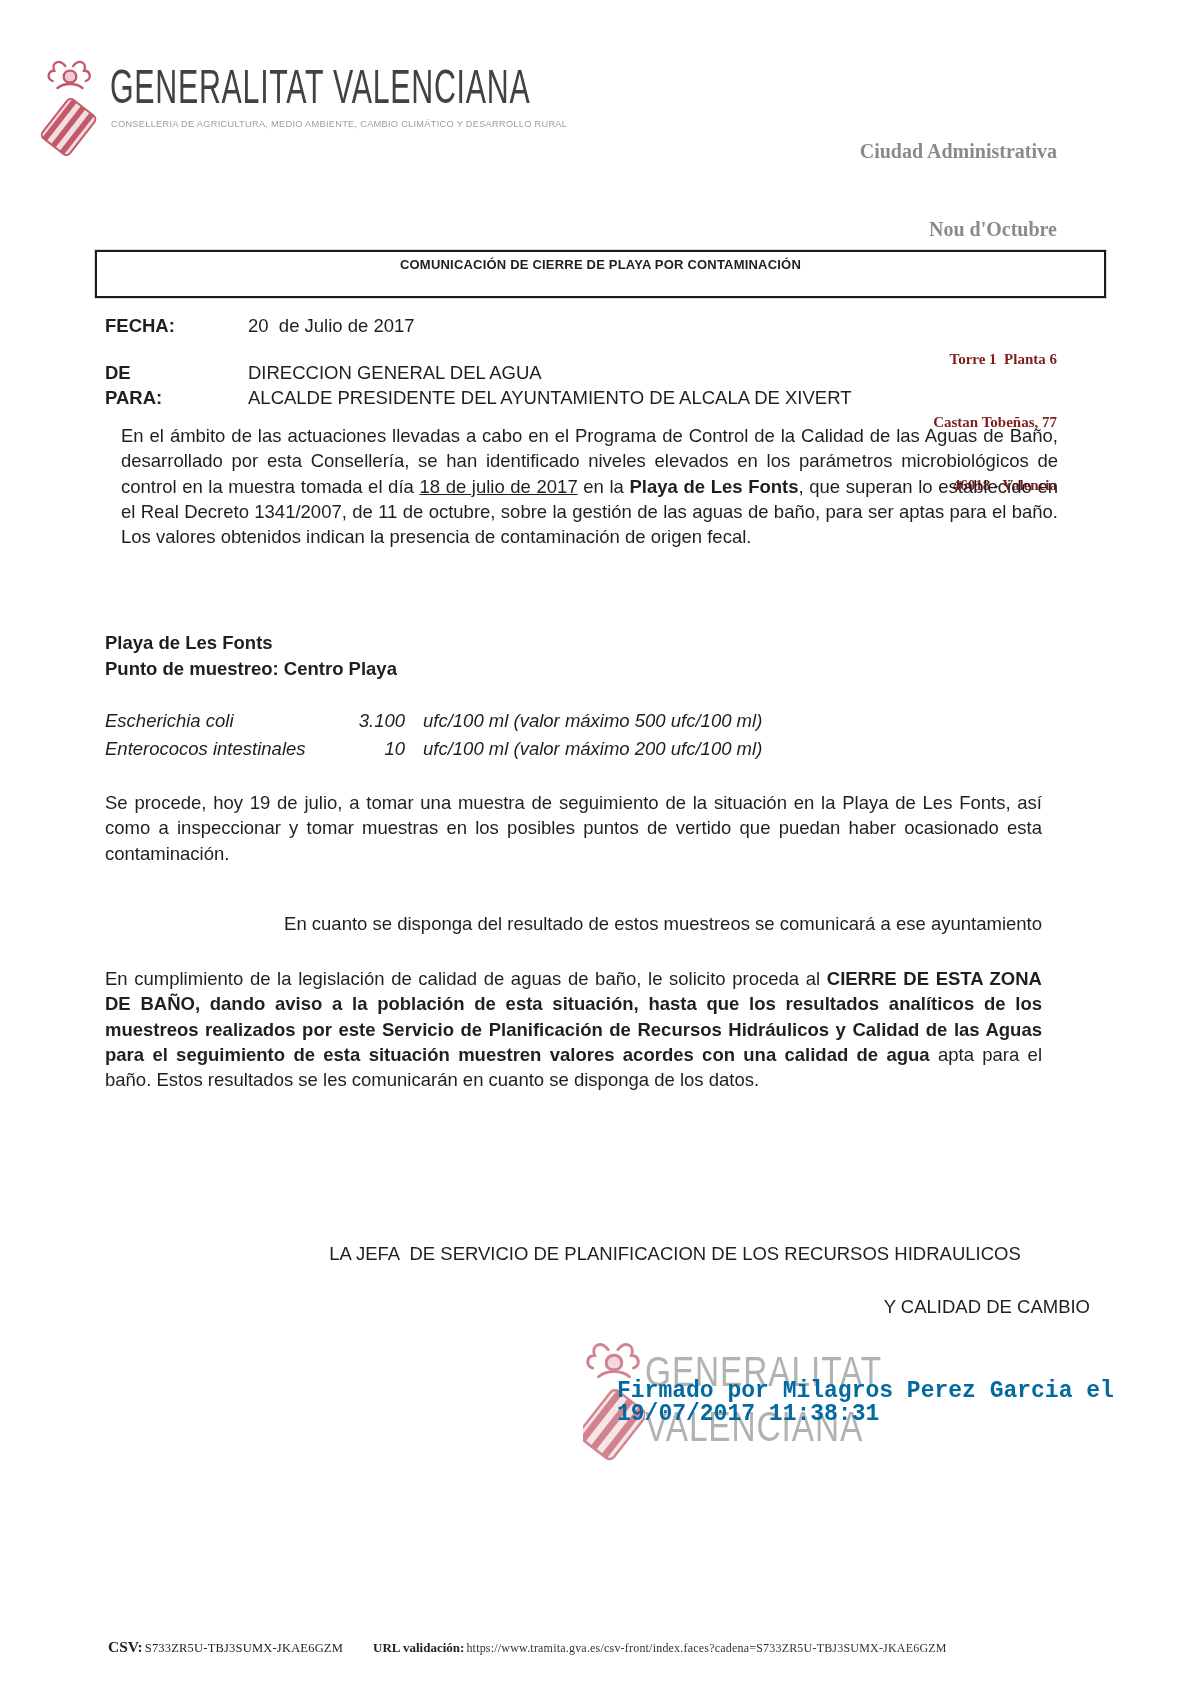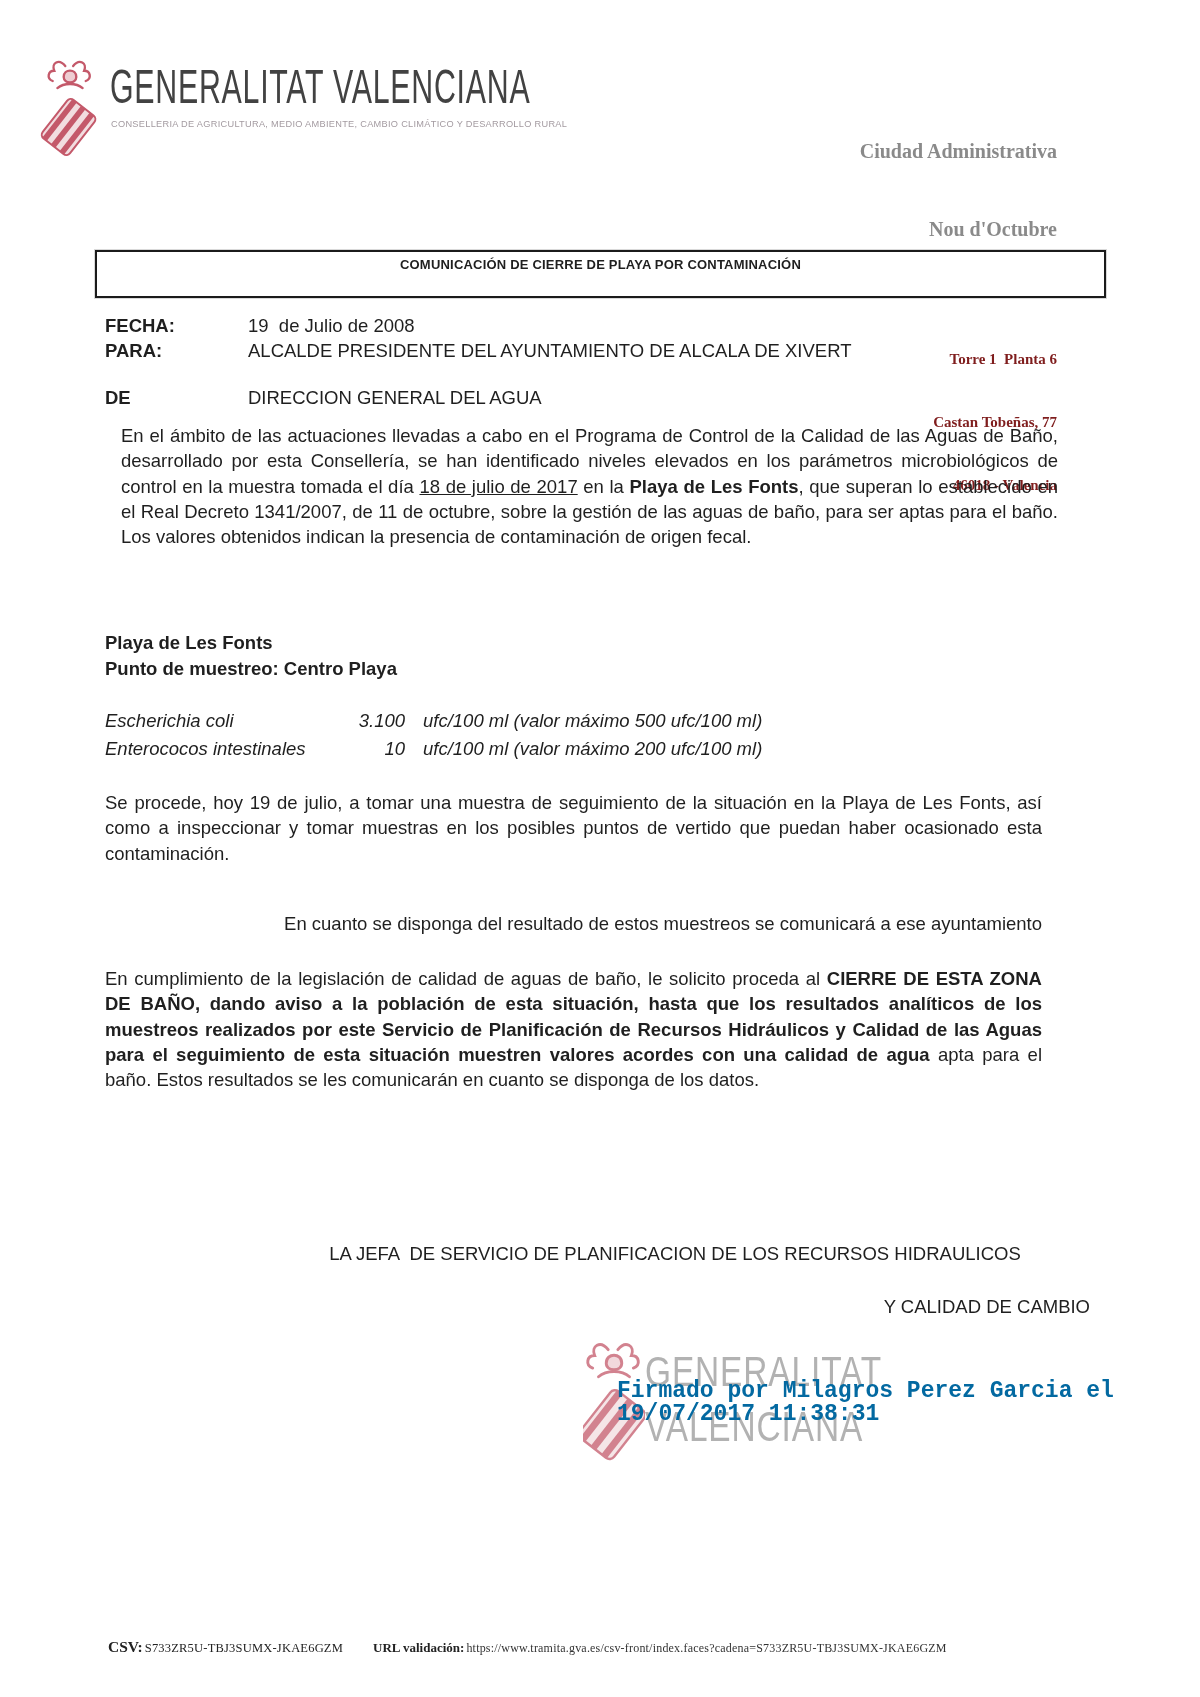--- a/index.html
+++ b/index.html
@@ -149,29 +149,29 @@
     </div>
   </div>
 
   <div class="title-box">
     <div class="title-text">COMUNICACIÓN DE CIERRE DE PLAYA POR CONTAMINACIÓN</div>
   </div>
 
   <div class="meta">
     <div class="meta-row">
       <span class="meta-label">FECHA:</span>
-      <span class="meta-value">19  de Julio de 2008</span>
+      <span class="meta-value">20  de Julio de 2017</span>
+    </div>
+    <div class="meta-row row-de">
+      <span class="meta-label">DE</span>
+      <span class="meta-value">DIRECCION GENERAL DEL AGUA</span>
     </div>
     <div class="meta-row">
       <span class="meta-label">PARA:</span>
       <span class="meta-value">ALCALDE PRESIDENTE DEL AYUNTAMIENTO DE ALCALA DE XIVERT</span>
-    </div>
-    <div class="meta-row row-de">
-      <span class="meta-label">DE</span>
-      <span class="meta-value">DIRECCION GENERAL DEL AGUA</span>
     </div>
   </div>
 
   <div id="p1" class="para"><span>En el ámbito de las actuaciones llevadas a cabo en el Programa de Control de la Calidad de las Aguas de Baño, desarrollado por esta Consellería, se han identificado niveles elevados en los parámetros microbiológicos de control en la muestra tomada el día </span><span class="seg-u">18 de julio de 2017</span><span> en la </span><span class="seg-b">Playa de Les Fonts</span><span>, que superan lo establecido en el Real Decreto 1341/2007, de 11 de octubre, sobre la gestión de las aguas de baño, para ser aptas para el baño. Los valores obtenidos indican la presencia de contaminación de origen fecal.</span></div>
 
   <div class="sampling-head">
     <div>Playa de Les Fonts</div>
     <div>Punto de muestreo: Centro Playa</div>
   </div>
 

